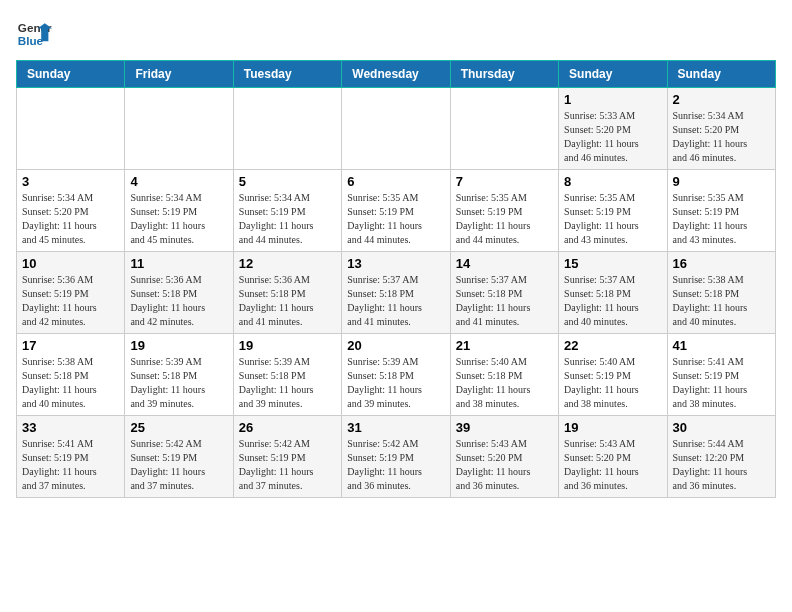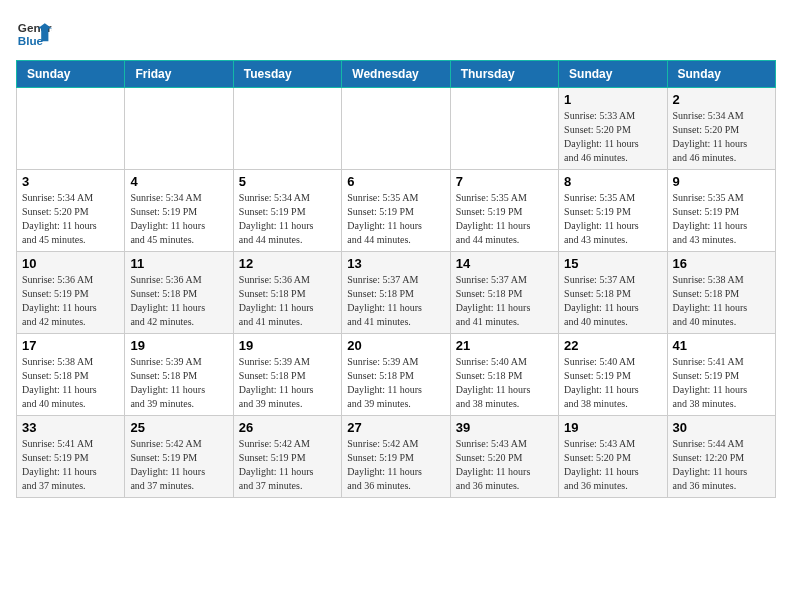--- a/index.html
+++ b/index.html
@@ -297,21 +297,21 @@
 and 37 minutes.</div>
         </td>
         <td>
           <span class="day-num">26</span>
           <div class="day-info" style="white-space: pre-line;">Sunrise: 5:42 AM
 Sunset: 5:19 PM
 Daylight: 11 hours
 and 37 minutes.</div>
         </td>
         <td>
-          <span class="day-num">27</span>
+          <span class="day-num">31</span>
           <div class="day-info" style="white-space: pre-line;">Sunrise: 5:42 AM
 Sunset: 5:19 PM
 Daylight: 11 hours
 and 36 minutes.</div>
         </td>
         <td>
           <span class="day-num">39</span>
           <div class="day-info" style="white-space: pre-line;">Sunrise: 5:43 AM
 Sunset: 5:20 PM
 Daylight: 11 hours

